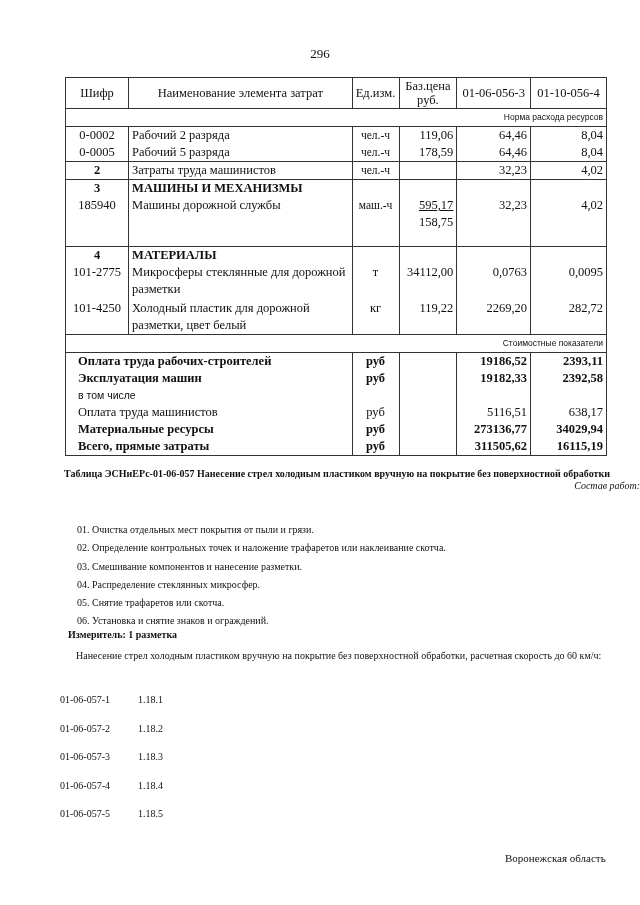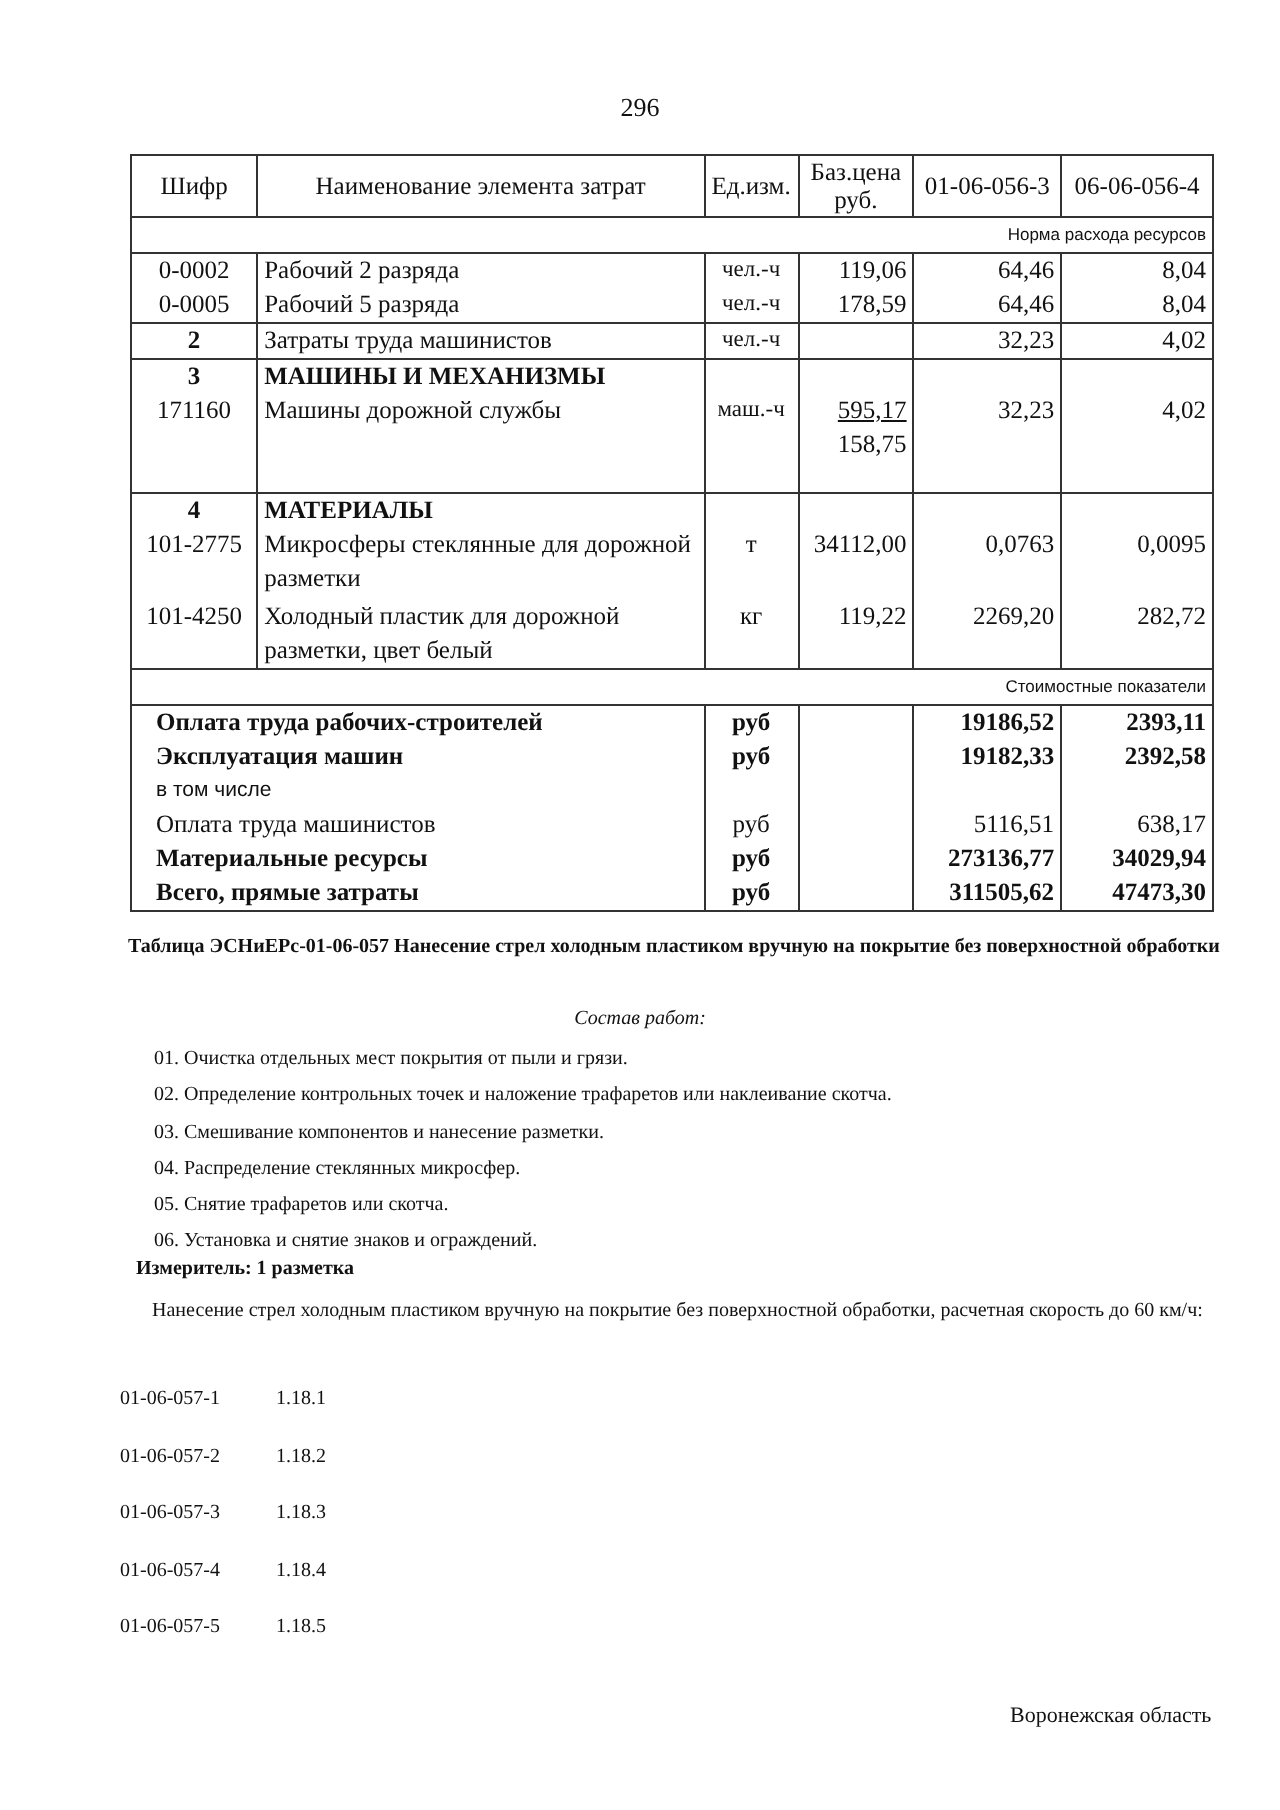--- a/index.html
+++ b/index.html
@@ -42,21 +42,21 @@
     border: 1px solid #333 !important;
     text-align: right; font-family: "Liberation Sans", "DejaVu Sans", sans-serif;
     font-size: 8.5px; line-height: 13px; padding-right: 6px;
   }
   .ul { text-decoration: underline; }
   .sm { font-size: 11.5px; }
   .costlabel { padding-left: 12px !important; }
 
   .section { position: absolute; left: 65px; width: 550px; font-size: 10px; }
   .title { top: 466px; font-weight: bold; line-height: 16px; left: 64px; width: 555px; }
-  .sostav { top: 504px; left: 0; width: 640px; text-align: center; font-style: italic; }
+  .sostav { top: 480px; left: 0; width: 640px; text-align: right; font-style: italic; }
   .works { top: 521px; left: 77px; }
   .works div { line-height: 18.3px; }
   .meter { top: 629px; left: 68px; font-weight: bold; }
   .desc { top: 648px; left: 76px; line-height: 15px; width: 540px; }
   .codes { top: 681px; left: 60px; }
   .codes div { line-height: 18.5px; margin-top: 10px; }
   .codes span.code { display: inline-block; width: 78px; }
   .footer { position: absolute; top: 852px; left: 505px; font-size: 11px; }
 </style>
 </head>
@@ -73,21 +73,21 @@
       <col class="c5">
       <col class="c6">
   </colgroup>
   <thead>
     <tr>
       <td>Шифр</td>
       <td>Наименование элемента затрат</td>
       <td>Ед.изм.</td>
       <td>Баз.цена руб.</td>
       <td>01-06-056-3</td>
-      <td>06-06-056-4</td>
+      <td>01-10-056-4</td>
     </tr>
   </thead>
   <tbody>
     <tr class="band">
       <td colspan="6">Норма расхода ресурсов</td>
     </tr>
 
     <tr>
       <td class="center">0-0002</td>
       <td>Рабочий 2 разряда</td>
@@ -114,21 +114,21 @@
     </tr>
     <tr class="hline">
       <td class="center bold">3</td>
       <td class="bold">МАШИНЫ И МЕХАНИЗМЫ</td>
       <td></td>
         <td></td>
         <td></td>
         <td></td>
     </tr>
     <tr>
-      <td class="center">171160</td>
+      <td class="center">185940</td>
       <td>Машины дорожной службы</td>
       <td class="center sm">маш.-ч</td>
       <td class="right" style="padding-bottom:15px;">
         <div class="ul">595,17</div>
         <div>158,75</div>
       </td>
       <td class="right">32,23</td>
       <td class="right">4,02</td>
     </tr>
     <tr class="hline">
@@ -193,21 +193,21 @@
       <td class="center bold">руб</td>
       <td></td>
       <td class="right bold">273136,77</td>
       <td class="right bold">34029,94</td>
     </tr>
     <tr class="last">
       <td colspan="2" class="bold costlabel">Всего, прямые затраты</td>
       <td class="center bold">руб</td>
       <td></td>
       <td class="right bold">311505,62</td>
-      <td class="right bold">47473,30</td>
+      <td class="right bold">16115,19</td>
     </tr>
   </tbody>
 </table>
 
 <div class="section title">Таблица  ЭСНиЕРс-01-06-057  Нанесение стрел холодным пластиком вручную на покрытие без поверхностной обработки</div>
 <div class="section sostav">Состав работ:</div>
 
 <div class="section works">
   <div>01. Очистка отдельных мест покрытия от пыли и грязи.</div>
   <div>02. Определение контрольных точек и наложение трафаретов или наклеивание скотча.</div>

